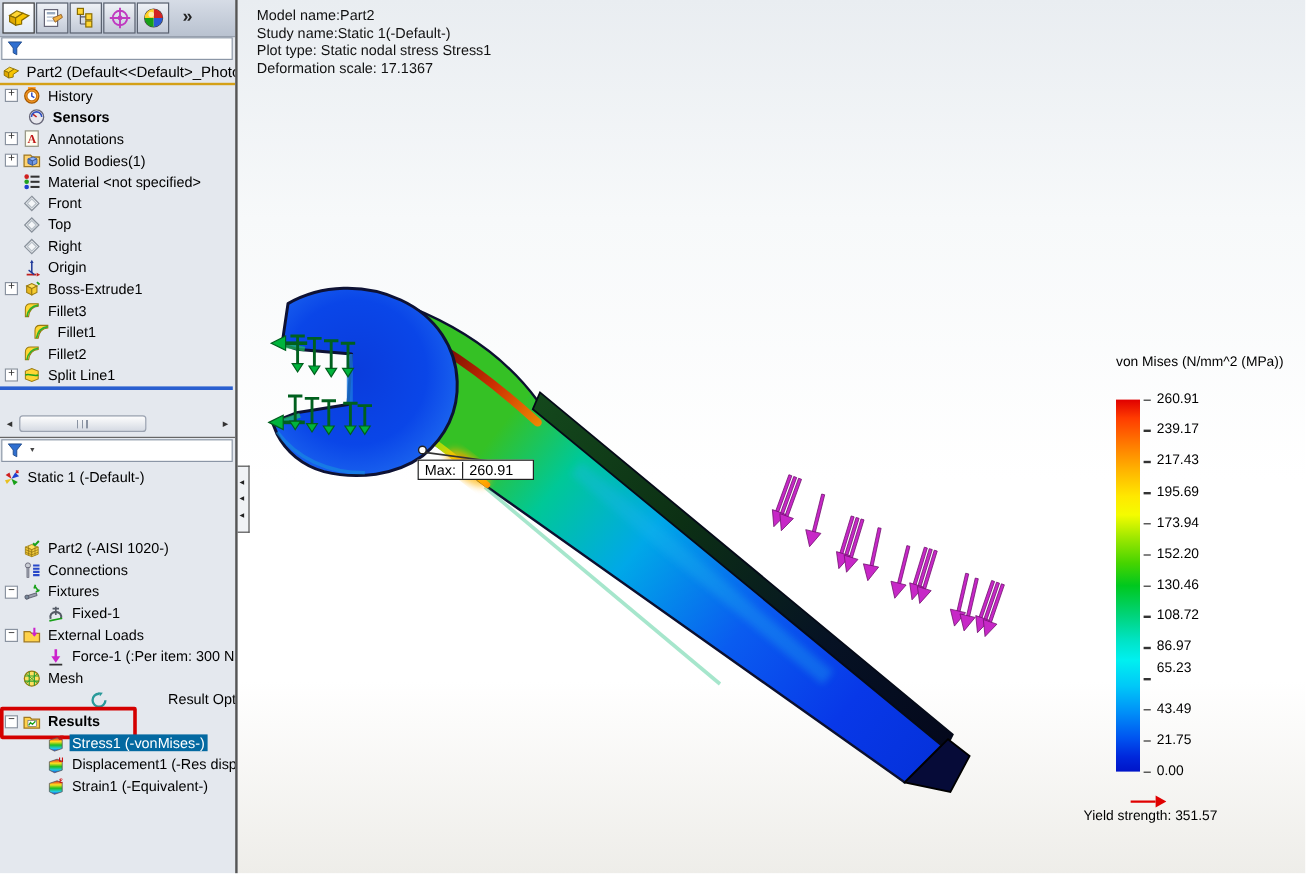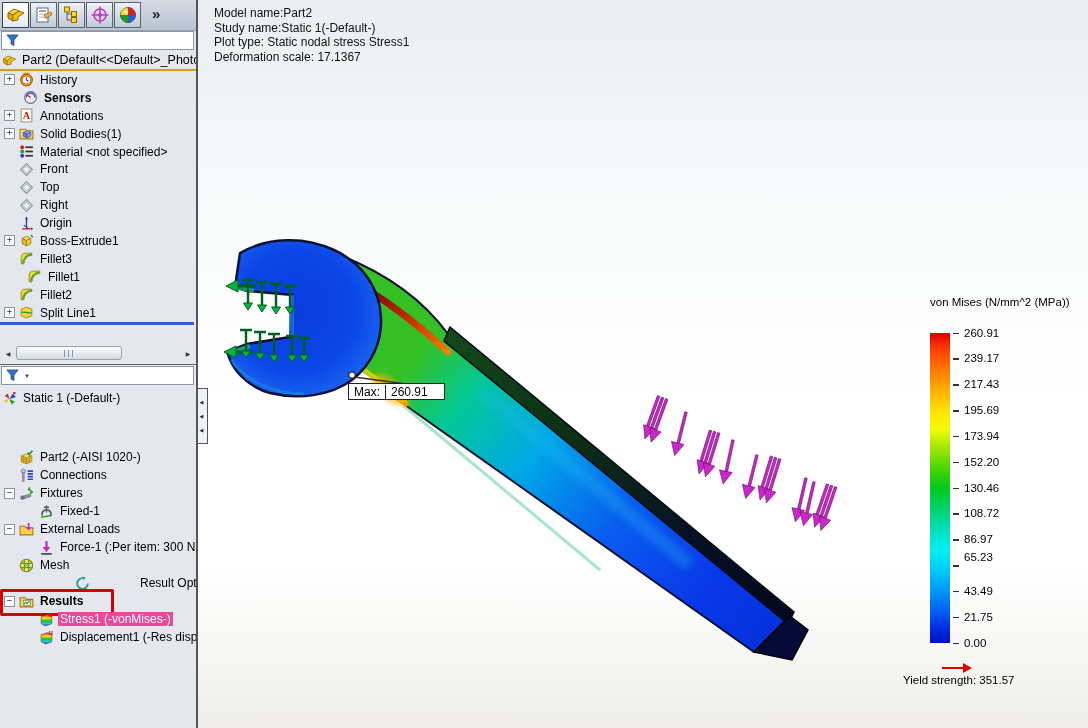--- a/index.html
+++ b/index.html
@@ -32,21 +32,21 @@
   #sim-tree{top:389px;}
   .tree-row{display:flex;align-items:center;height:17.9px;font-size:12px;color:#000;
     white-space:nowrap;position:relative;}
   #sim-tree .tree-row{height:18px;}
   .expand{width:9px;height:9px;border:1px solid #8a93a0;background:#fff;font-size:9px;line-height:7px;
     text-align:center;color:#333;flex:none;margin:0 4px 0 1px;font-family:"DejaVu Sans Mono",monospace;box-sizing:content-box;}
   .spacer{width:16px;flex:none;}
   .ticon{width:15px;height:15px;flex:none;margin-right:4px;}
   .ticon svg{width:15px;height:15px;display:block;}
   .tlabel{padding:0 2px;}
-  .tlabel.selected{background:#ec4899;color:#fff;}
+  .tlabel.selected{background:#0369a1;color:#fff;}
   .tlabel.bold{font-weight:bold;}
   .red-frame{position:absolute;left:0;top:-3px;width:108px;height:21px;border:3px solid #d40000;
     border-radius:2px;pointer-events:none;}
 
   #rollback-bar{position:absolute;left:0;top:322px;width:194px;height:3px;background:#2a5fd0;}
 
   #hscroll{position:absolute;left:0;top:345px;width:196px;height:16px;}
   .scroll-btn{position:absolute;top:0;width:12px;height:16px;font-size:6px;color:#333;
     display:flex;align-items:center;justify-content:center;}
   #scroll-thumb{position:absolute;left:16px;top:1px;width:106px;height:14px;border:1px solid #9aa2b0;
@@ -708,15 +708,33 @@
                   <stop offset="0.8" stop-color="#20c8e8"></stop>
                   <stop offset="1" stop-color="#2038d0"></stop>
                 </linearGradient>
               </defs>
               <path d="M2 4.5 L8 2.5 L12 4 L12 11 L6 13 L2 11 Z" fill="url(#rg1)" stroke="#555" stroke-width="0.6"></path>
               <text x="11" y="4.5" font-size="6.5" font-weight="bold" fill="#d01010" text-anchor="middle" font-family="Liberation Sans,sans-serif">u</text>
             </svg>
           </span>
           <span class="tlabel">Displacement1 (-Res disp-</span>
         </div>
+        <div class="tree-row" style="padding-left: 39px;">
+          <span class="ticon">
+            <svg viewBox="0 0 14 14">
+              <defs>
+                <linearGradient id="rg2" x1="0" y1="0" x2="0" y2="1">
+                  <stop offset="0" stop-color="#e02020"></stop>
+                  <stop offset="0.3" stop-color="#ffe020"></stop>
+                  <stop offset="0.55" stop-color="#20c020"></stop>
+                  <stop offset="0.8" stop-color="#20c8e8"></stop>
+                  <stop offset="1" stop-color="#2038d0"></stop>
+                </linearGradient>
+              </defs>
+              <path d="M2 4.5 L8 2.5 L12 4 L12 11 L6 13 L2 11 Z" fill="url(#rg2)" stroke="#555" stroke-width="0.6"></path>
+              <text x="11" y="4.5" font-size="6.5" font-weight="bold" fill="#d01010" text-anchor="middle" font-family="Liberation Sans,sans-serif">ε</text>
+            </svg>
+          </span>
+          <span class="tlabel">Strain1 (-Equivalent-)</span>
+        </div>
       </div>
   </div>
 </div>
 
 </body></html>

